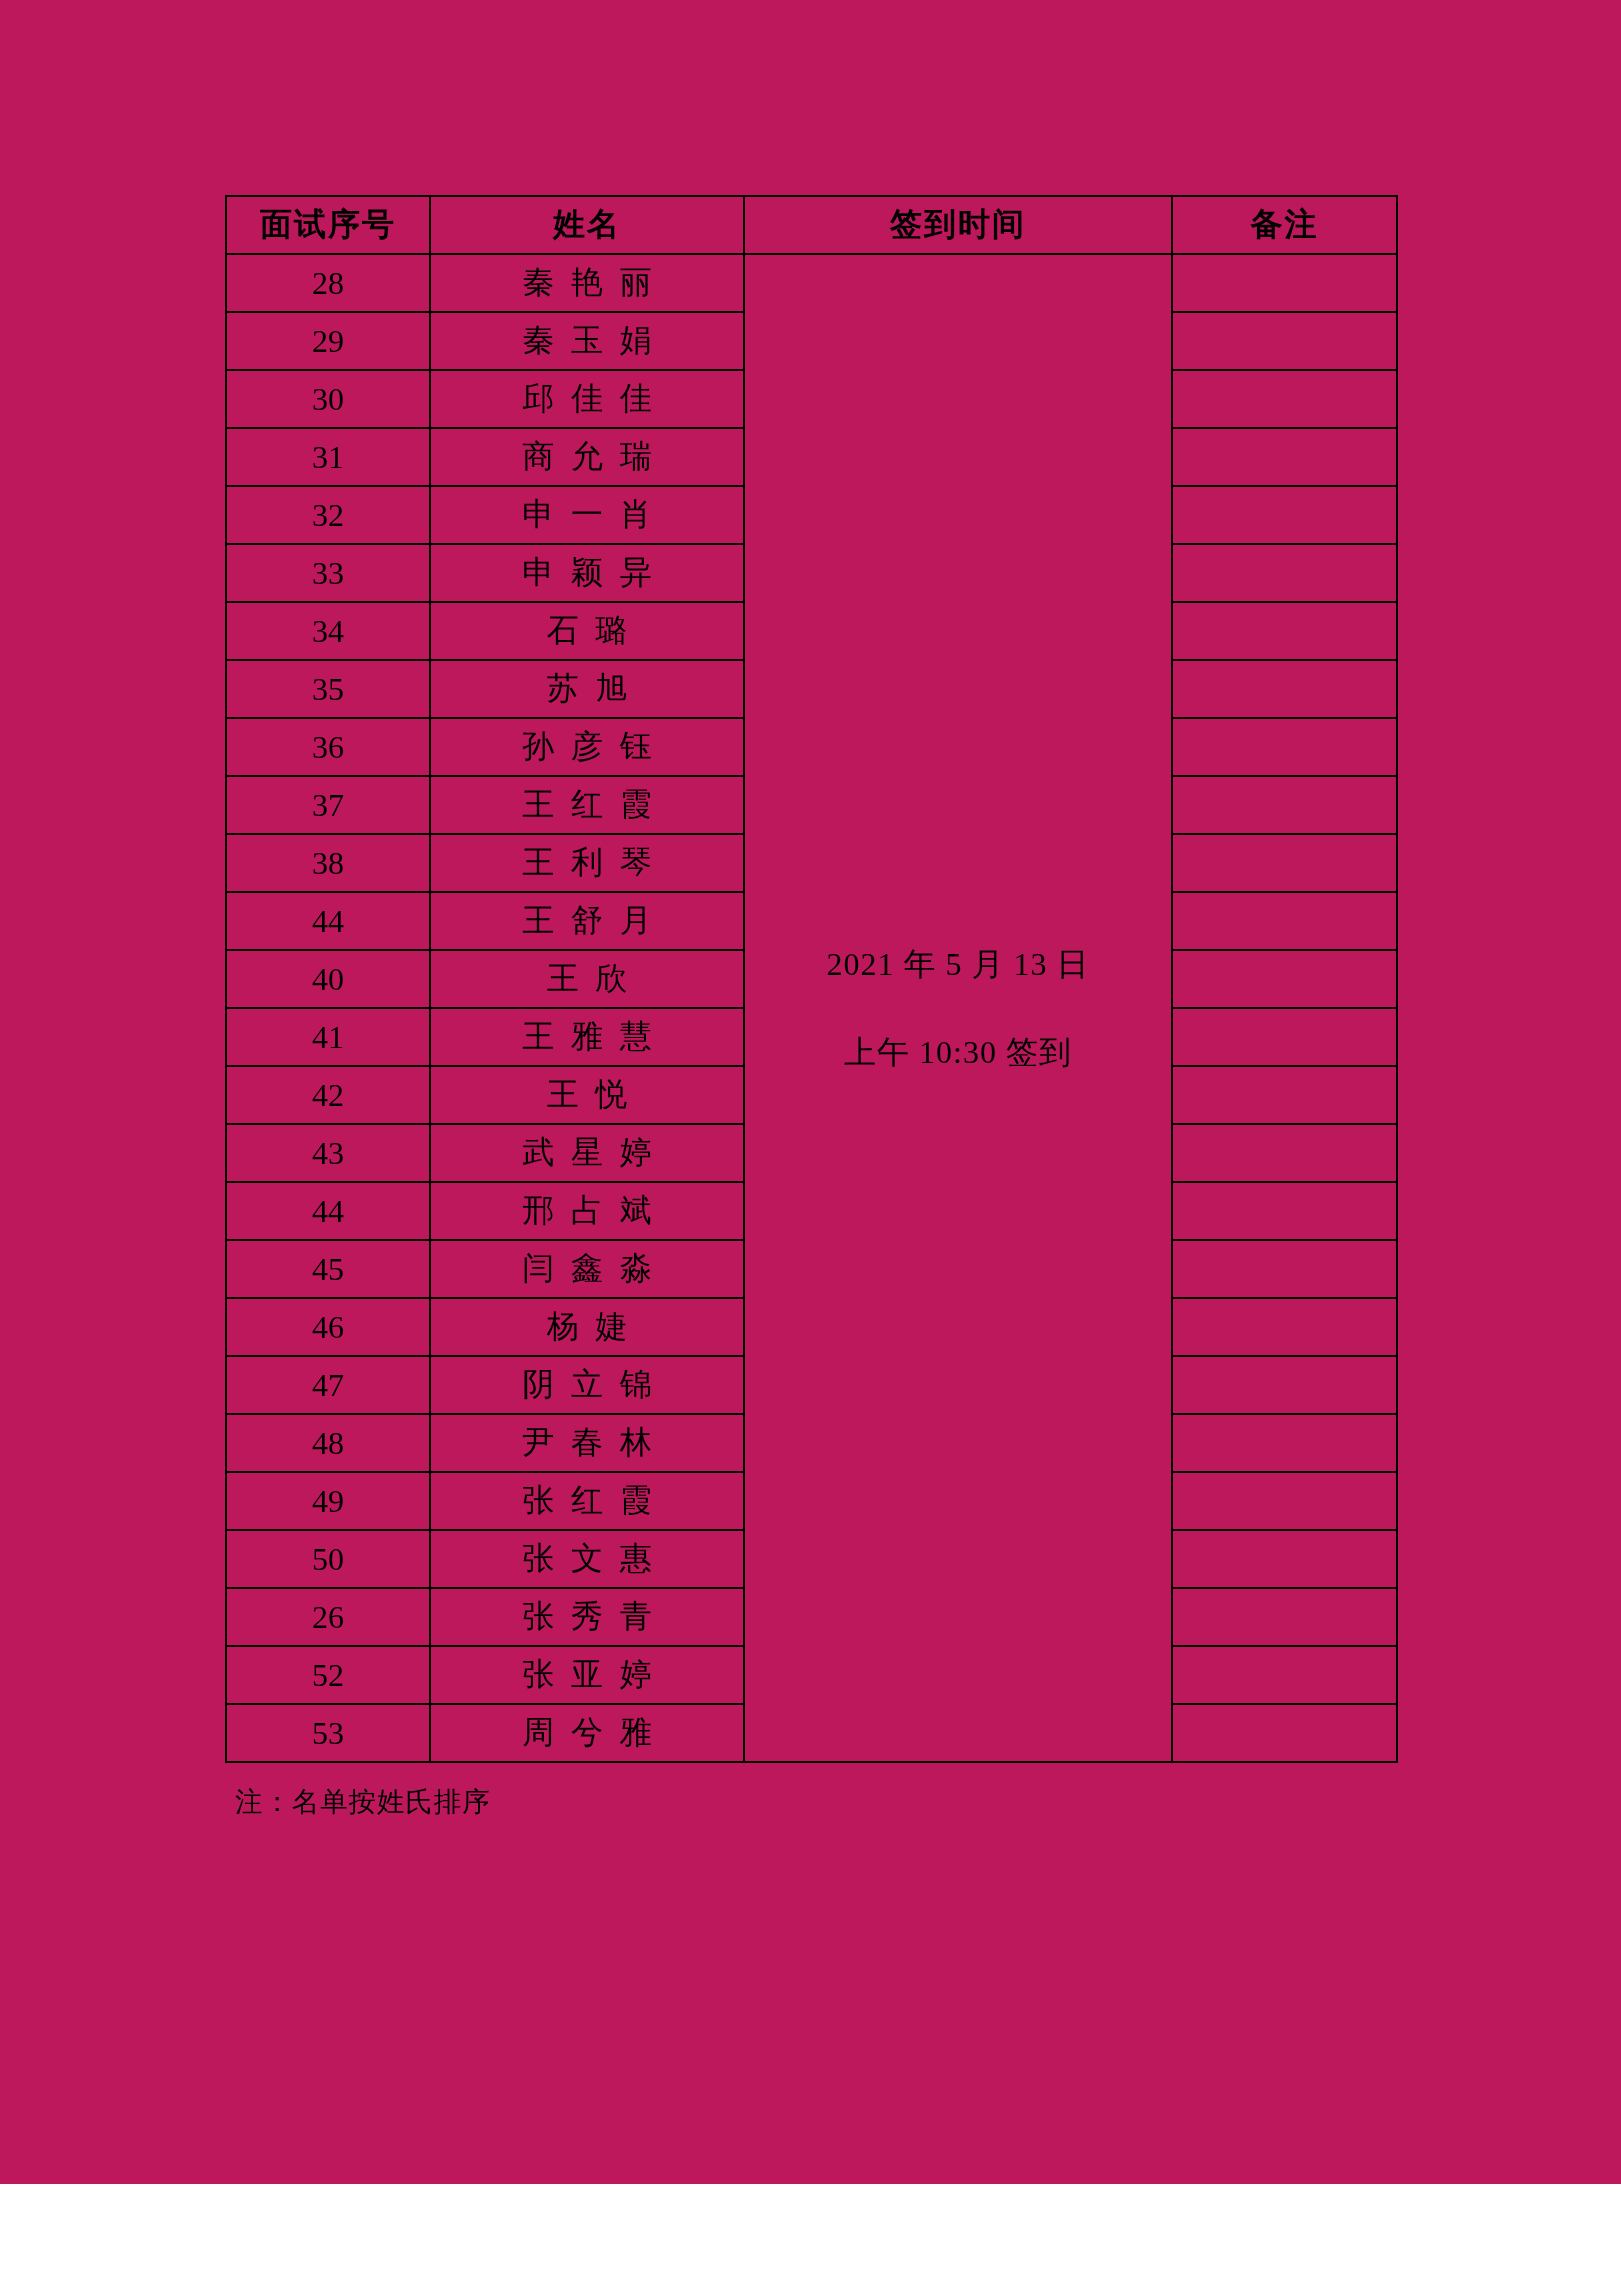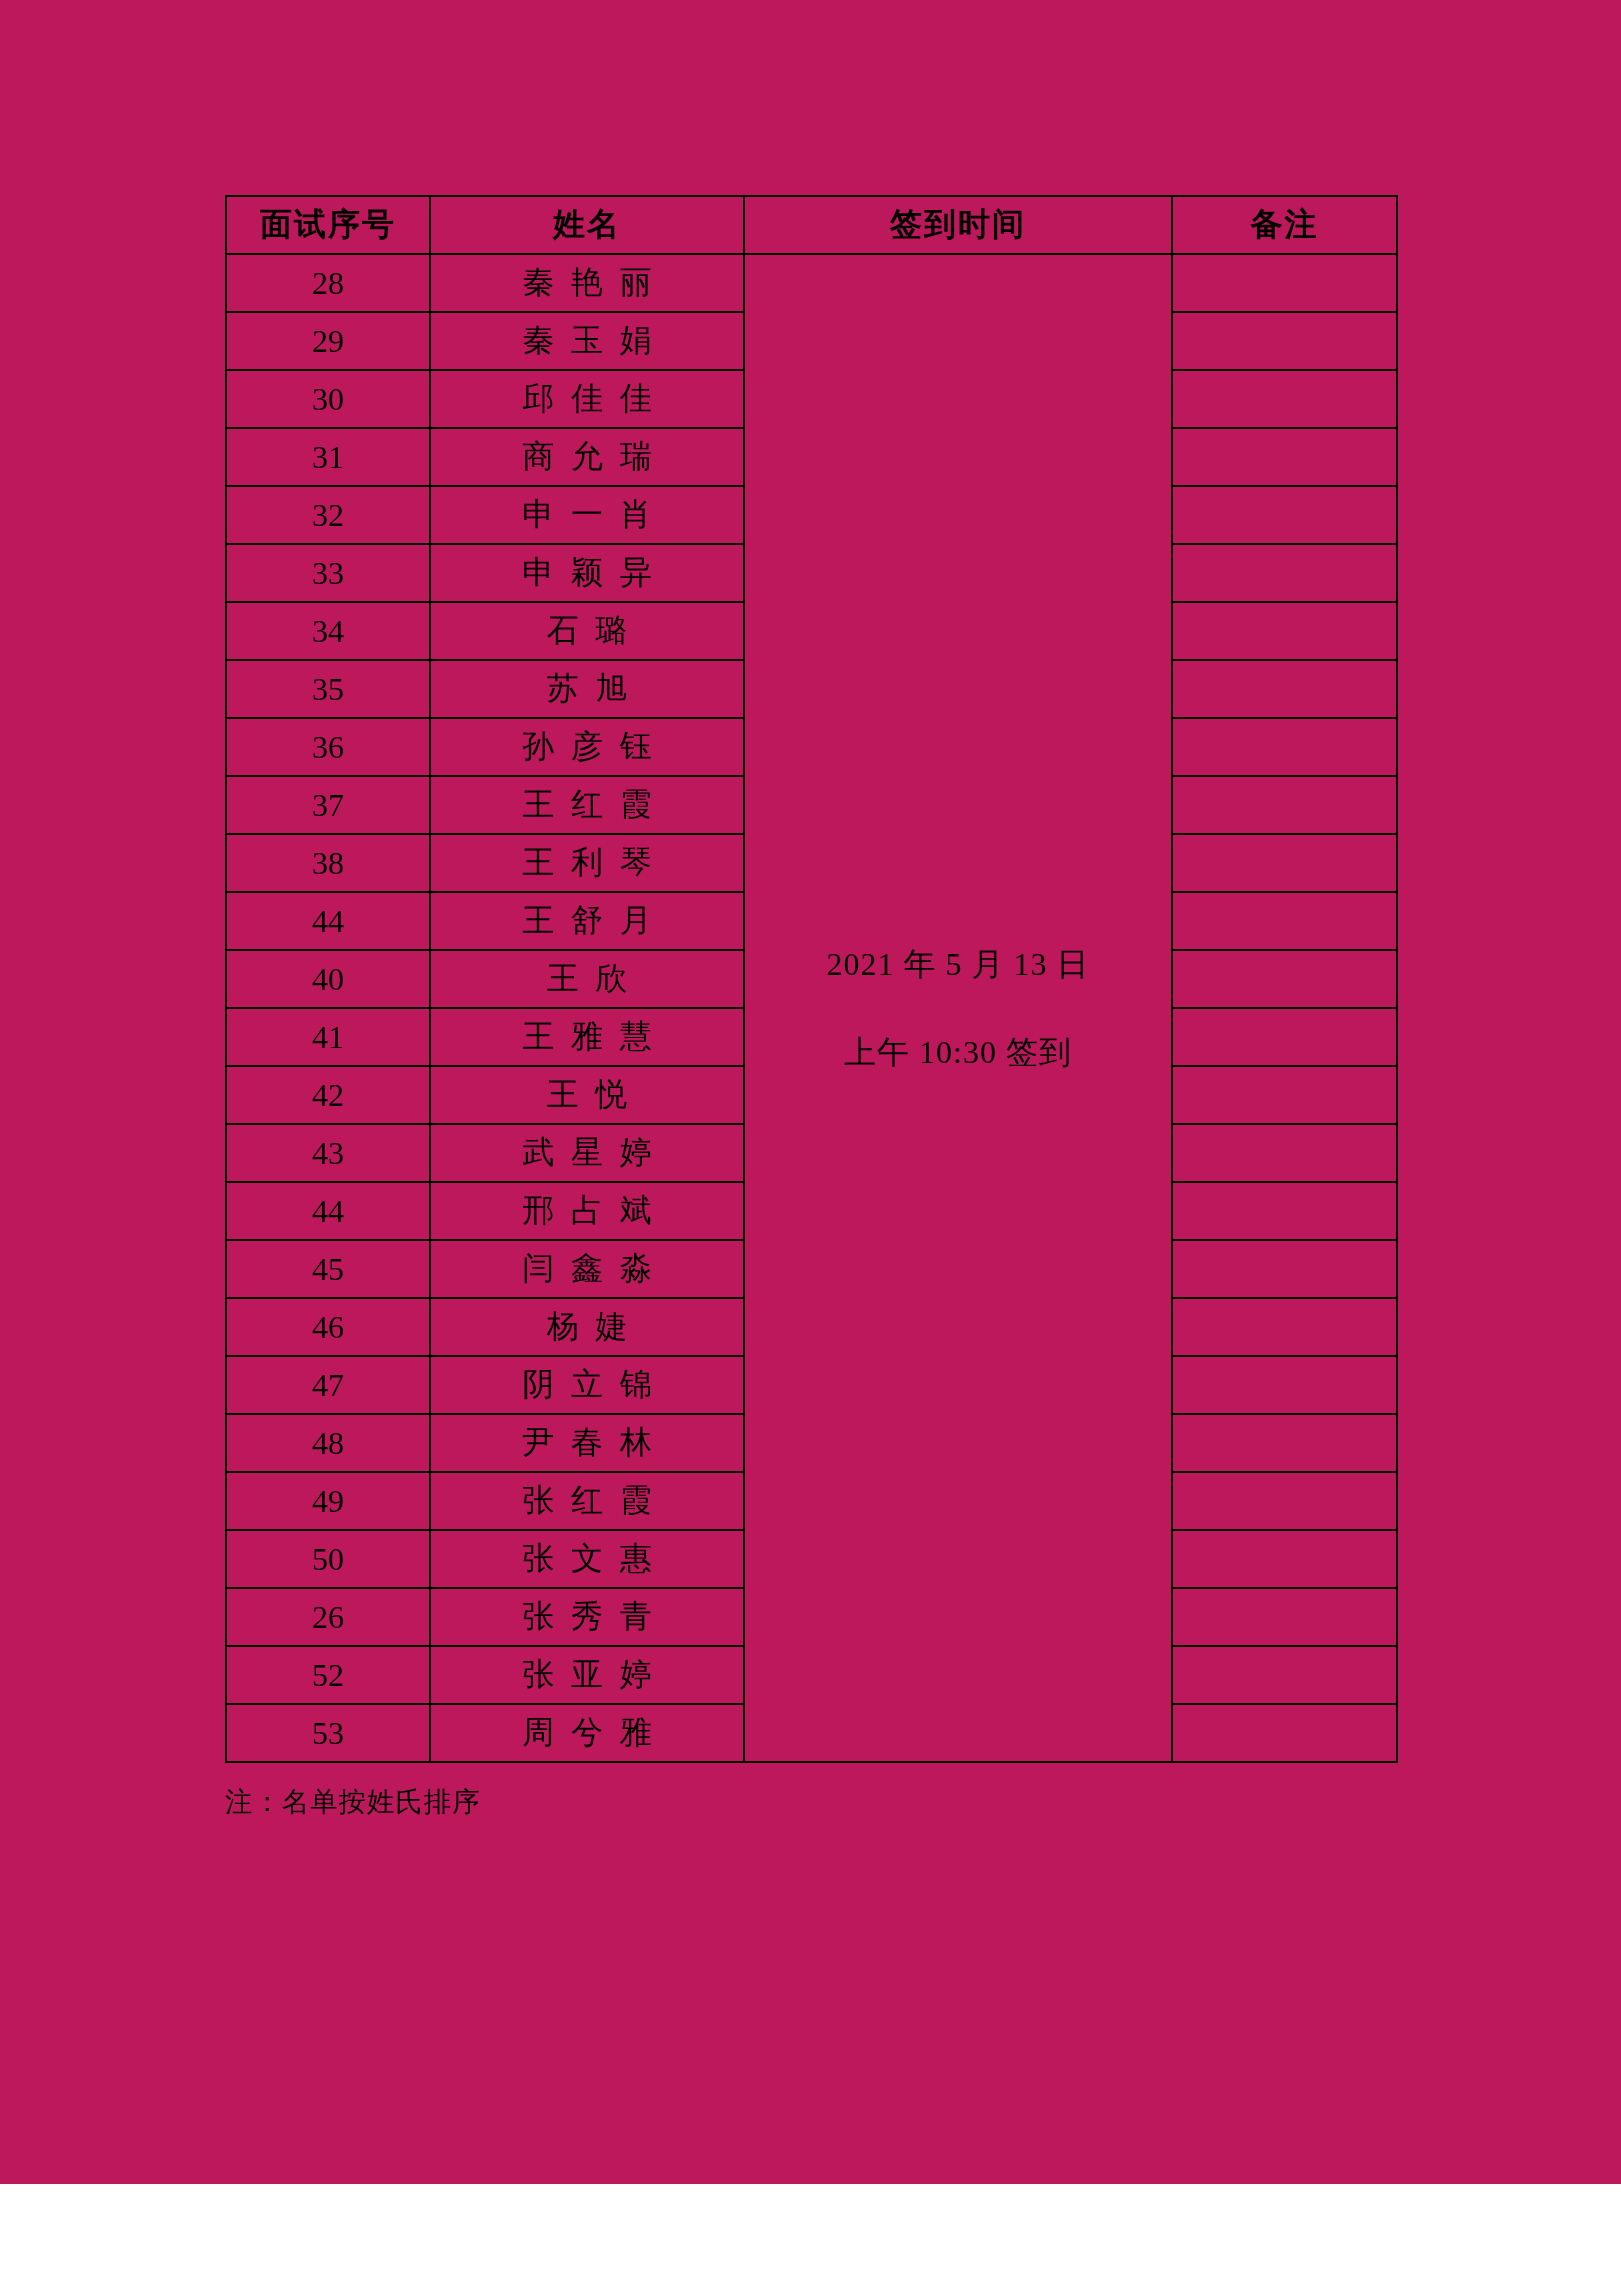--- a/index.html
+++ b/index.html
@@ -55,21 +55,21 @@
     letter-spacing: 1px;
   }
   .signin-line {
     line-height: 1.2;
   }
   .signin-line + .signin-line {
     margin-top: 49px;
   }
   .note {
     position: absolute;
-    left: 225px;
+    left: 235px;
     top: 1784px;
     font-size: 27.4px;
     letter-spacing: 1px;
   }
 </style>
 </head>
 <body>
 
 <div class="page">
   <table class="signin-table">

